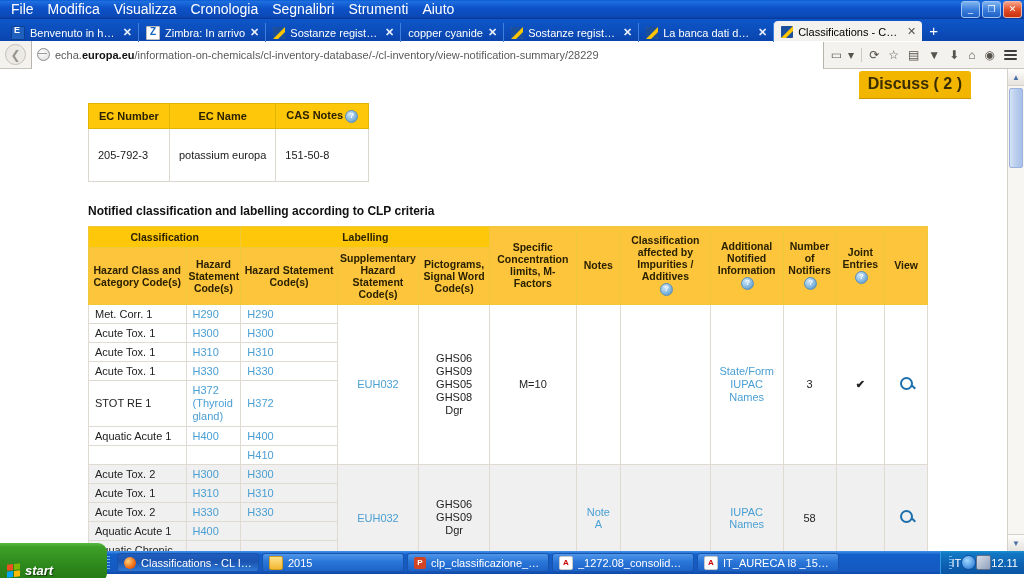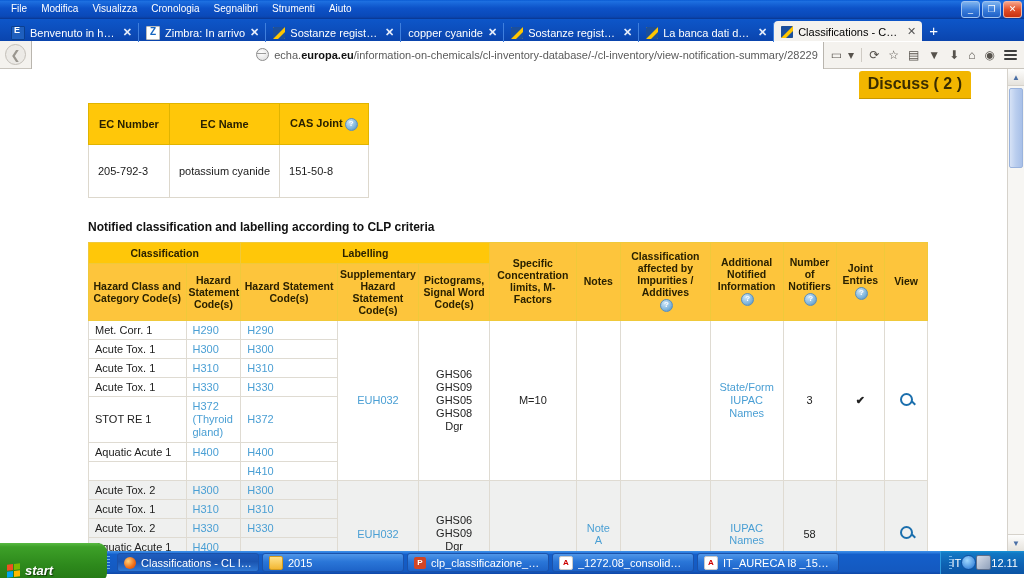--- a/index.html
+++ b/index.html
@@ -13,21 +13,21 @@
   
   .titlebar{
     height:18px;
     background:linear-gradient(to bottom,#0a5bd3 0%,#1d6fe0 8%,#0d52c8 45%,#0a49b8 90%,#0b3fa4 100%);
     display:flex;align-items:center;
     position:relative;
     border-bottom:1px solid #0a3a97;
   }
   .menubar{display:flex;align-items:center;gap:0;padding-left:4px;}
   .menubar .mi{
-    color:#fff;font-size:10px;padding:1px 7px;line-height:14px;white-space:nowrap;text-align:right;
+    color:#fff;font-size:14px;padding:1px 7px;line-height:14px;white-space:nowrap;text-align:right;
   }
   .winbtns{position:absolute;right:2px;top:1px;display:flex;gap:2px;}
   .winbtn{
     width:17px;height:15px;border:1px solid #9fc3f0;border-radius:3px;
     display:flex;align-items:center;justify-content:center;
     font-size:9px;color:#fff;font-family:"Liberation Sans",sans-serif;
     background:linear-gradient(to bottom,#7fb4ef,#3c7fdc 50%,#1e5fc6);
   }
   .winbtn.close{background:linear-gradient(to bottom,#f7a38a,#e2502a 50%,#c8300e);border-color:#f2b7a4;}
   .winbtn span{position:relative;top:-1px;}
@@ -74,21 +74,21 @@
     border-bottom:1px solid #c8c4bd;
   }
   .backbtn{
     width:19px;height:19px;border-radius:50%;
     border:1px solid #c3bfb8;background:#eceae6;
     display:flex;align-items:center;justify-content:center;
     color:#9a968f;font-size:12px;
   }
   .urlbox{
     flex:1;height:19px;background:#fff;border:1px solid #b9b5ae;border-radius:2px;
-    display:flex;align-items:center;gap:5px;padding:15px 5px;min-width:0;justify-content:flex-end;
+    display:flex;align-items:center;gap:5px;padding:15px 5px;min-width:0;
   }
   .globe{
     width:11px;height:11px;border-radius:50%;border:1px solid #8d8d8d;flex:0 0 11px;
     background:radial-gradient(circle at 40% 35%,#fff,#d9d9d9);position:relative;
   }
   .globe::after{content:"";position:absolute;left:0;top:4px;width:9px;height:1px;background:#9a9a9a;}
   .urltext{font-size:11px;color:#5a5a5a;white-space:nowrap;overflow:hidden;text-overflow:ellipsis;}
   .urltext b{color:#111;font-weight:bold;}
   .navicon{color:#56524c;font-size:12px;padding:0 2px;display:flex;align-items:center;}
   .reader{display:flex;align-items:center;gap:2px;border-right:1px solid #cfcbc4;padding-right:5px;}
@@ -116,21 +116,21 @@
     background:#f2b600;color:#3a2d00;font-weight:bold;font-size:16px;
     padding:4px 9px 5px;border-radius:3px 3px 0 0;
     box-shadow:0 1px 0 #c89700;
   }
 
   
   table{border-collapse:collapse;}
   .idtable{margin-top:34px;border:1px solid #d8d3c8;}
   .idtable th{
     background:#ffc709;color:#2a2100;font-weight:bold;font-size:11px;
-    padding:13px 10px;border:1px solid #e0b400;text-align:center;
+    padding:5px 10px;border:1px solid #e0b400;text-align:center;
   }
   .idtable td{
     padding:20px 9px;font-size:11px;color:#1a1a1a;border:1px solid #ddd8cd;background:#fff;
     white-space:nowrap;
   }
   .sectitle{
     margin:22px 0 8px 0;font-size:12px;font-weight:bold;color:#111;
   }
 
   
@@ -321,25 +321,25 @@
 
     <div class="discussbtn">Discuss ( 2 )</div>
 
     <div class="content">
 
       <table class="idtable">
         <tbody>
             <tr>
           <th>EC Number</th>
           <th>EC Name</th>
-          <th><span>CAS Joint</span><span class="ibadge">?</span></th>
+          <th><span>CAS Notes</span><span class="ibadge">?</span></th>
         </tr>
         <tr>
           <td>205-792-3</td>
-          <td>potassium cyanide</td>
+          <td>potassium europa</td>
           <td>151-50-8</td>
         </tr>
       </tbody>
         </table>
 
       <div class="sectitle">Notified classification and labelling according to CLP criteria</div>
 
       <table class="clp">
         <colgroup>
           <col style="width:96px">

